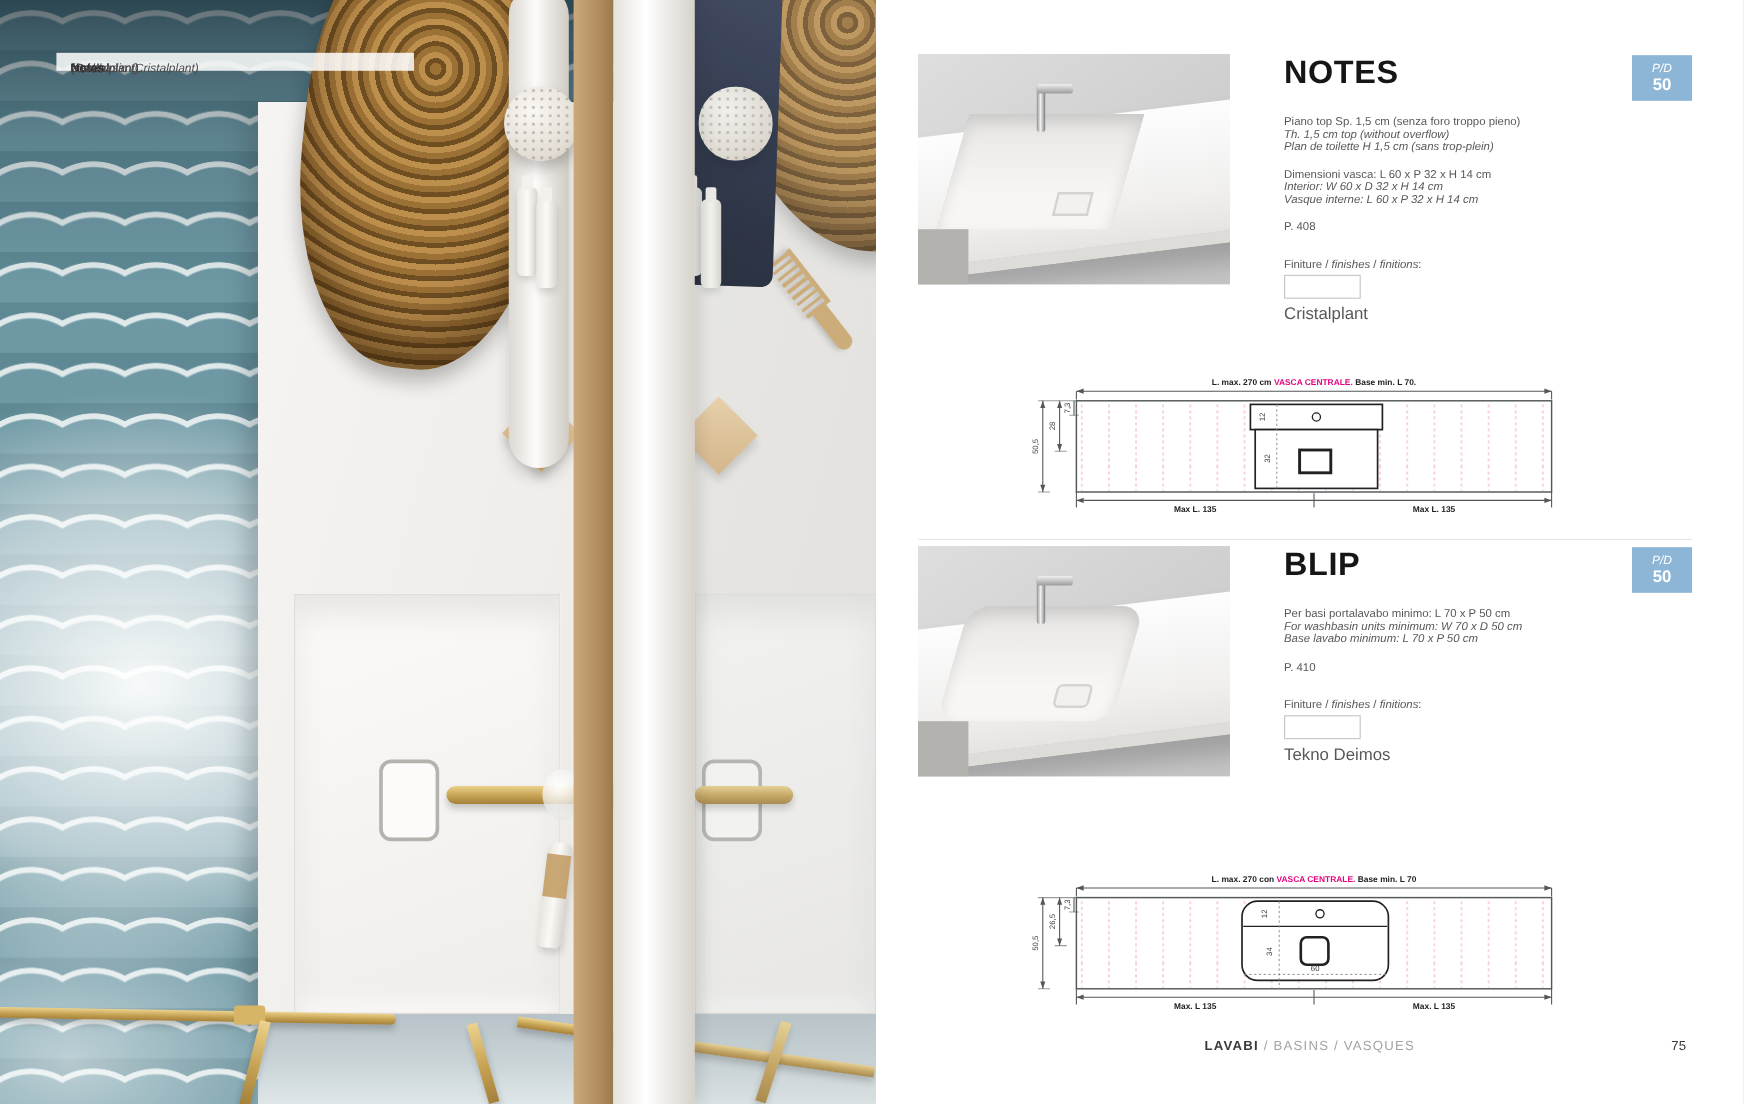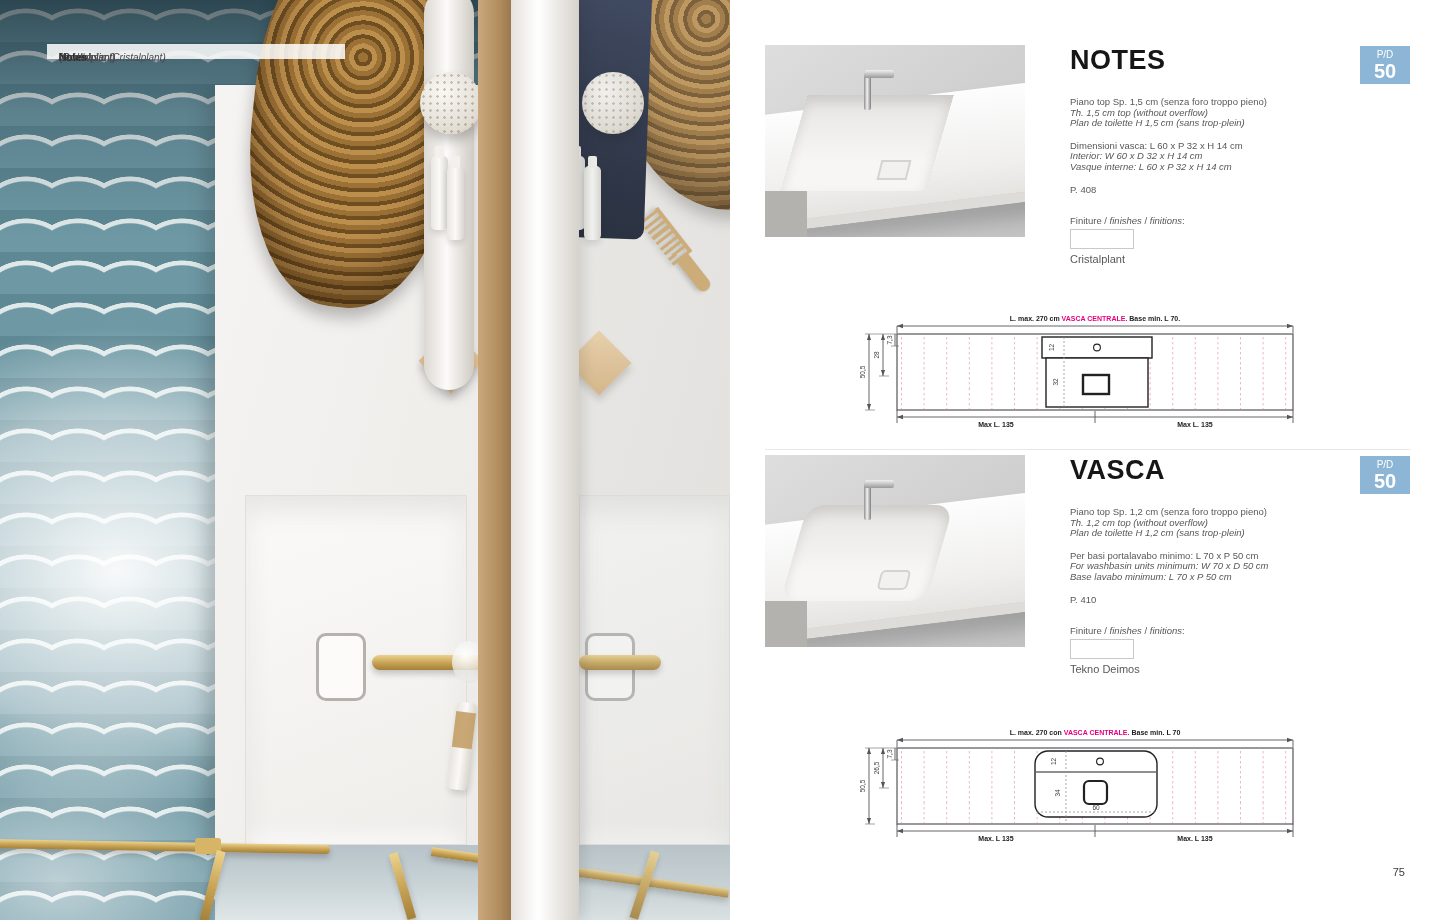--- a/index.html
+++ b/index.html
@@ -96,27 +96,27 @@
   .drain.rounded{border-radius:5px;}
   .tap-base{left:38%;top:13%;width:7px;height:40px;
       background:linear-gradient(90deg,#8f8f8f,#f2f2f2 45%,#7e7e7e);border-radius:2px;}
   .tap-spout{left:38%;top:13%;width:30px;height:8px;
       background:linear-gradient(180deg,#f0f0f0,#9a9a9a);border-radius:2px;}
   .cabinet{left:0;bottom:0;width:16%;height:24%;background:#b4b2af;}
   .info{position:absolute;width:340px;}
   .ptitle{margin:0 0 21px;font-size:27px;font-weight:800;letter-spacing:.5px;color:#161616;}
   .badge{position:absolute;right:0;top:1px;width:50px;height:38px;background:#8db5d5;color:#fff;
       text-align:center;display:flex;flex-direction:column;justify-content:center;line-height:1.1;}
-  .badge-top{font-size:10px;} .badge-num{font-size:20px;font-weight:700;}
+  .badge-top{font-size:10px;font-style:italic;} .badge-num{font-size:14px;font-weight:700;}
   .spec{margin:0 0 12px;font-size:9.5px;line-height:10.5px;}
   .spec .ln{display:block;} .it{font-style:italic;}
   .pageref{margin:0 0 20px;font-size:9.5px;}
   .finlabel{margin:16px 0 3px;font-size:9.5px;}
   .swatch{width:62px;height:18px;background:#fff;border:1px solid #c9c9c9;margin:0 0 4px;}
-  .finname{font-size:11px;}
+  .finname{font-size:14px;}
   .sec-divider{position:absolute;left:35px;width:645px;border-top:1px solid #e8e8e8;}
   .drawing{position:absolute;}
   .dln{stroke:#55565a;stroke-width:.9;fill:none;}
   .dfill{fill:#55565a;}
   .dash{stroke:#8f8f8f;stroke-width:.8;stroke-dasharray:2 2;fill:none;}
   .dim{font:6.5px "Liberation Sans",sans-serif;fill:#3b3b3d;}
   .dimb{font:bold 7px "Liberation Sans",sans-serif;fill:#232023;}
   .dlab{font:bold 7px "Liberation Sans",sans-serif;fill:#232023;}
   .accent{fill:#e6007e;}
   .footer{position:absolute;top:866px;left:0;width:723px;text-align:center;font-size:11px;letter-spacing:1px;}
@@ -284,26 +284,21 @@
       <div class="tap-base"></div>
       <div class="tap-spout"></div>
       <div class="cabinet"></div>
     </div>
 
     <div class="info" style="left:340px;top:455px;">
       <div class="badge">
         <span class="badge-top">P/D</span>
         <span class="badge-num">50</span>
       </div>
-      <h2 class="ptitle">VASCA</h2>
-      <p class="spec">
-        <span class="ln">Piano top Sp. 1,2 cm (senza foro troppo pieno)</span>
-        <span class="ln it">Th. 1,2 cm top (without overflow)</span>
-        <span class="ln it">Plan de toilette H 1,2 cm (sans trop-plein)</span>
-      </p>
+      <h2 class="ptitle">BLIP</h2>
       <p class="spec">
         <span class="ln">Per basi portalavabo minimo: L 70 x P 50 cm</span>
         <span class="ln it">For washbasin units minimum: W 70 x D 50 cm</span>
         <span class="ln it">Base lavabo minimum: L 70 x P 50 cm</span>
       </p>
       <div class="pageref">P. 410</div>
       <div class="finlabel"><span>Finiture / </span><i>finishes</i><span> / </span><i>finitions</i><span>:</span></div>
       <div class="swatch"></div>
       <div class="finname">Tekno Deimos</div>
     </div>
@@ -348,16 +343,19 @@
       <line x1="52" y1="105" x2="448" y2="105" class="dln"></line>
       <polygon points="52,105 58,102.8 58,107.2" class="dfill"></polygon>
         <polygon points="448,105 442,102.8 442,107.2" class="dfill"></polygon>
       <line x1="250" y1="99" x2="250" y2="111" class="dln"></line>
       <line x1="52" y1="98" x2="52" y2="111" class="dln"></line>
         <line x1="448" y1="98" x2="448" y2="111" class="dln"></line>
       <text x="151" y="115" text-anchor="middle" class="dimb">Max. L 135</text>
       <text x="350" y="115" text-anchor="middle" class="dimb">Max. L 135</text>
     </svg>
 
+    <div class="footer">
+      <span class="f-strong">LAVABI</span><span class="f-light"> / BASINS / VASQUES</span>
+    </div>
     <div class="pagenum">75</div>
 
   </div>
 </div>
 
 </body></html>

